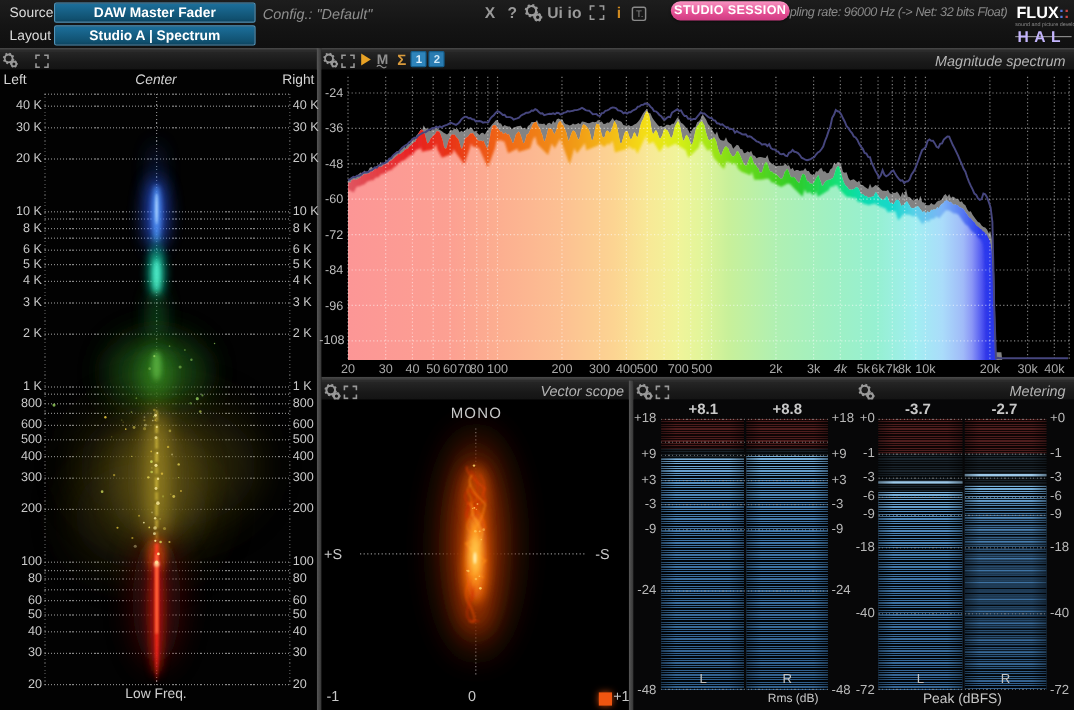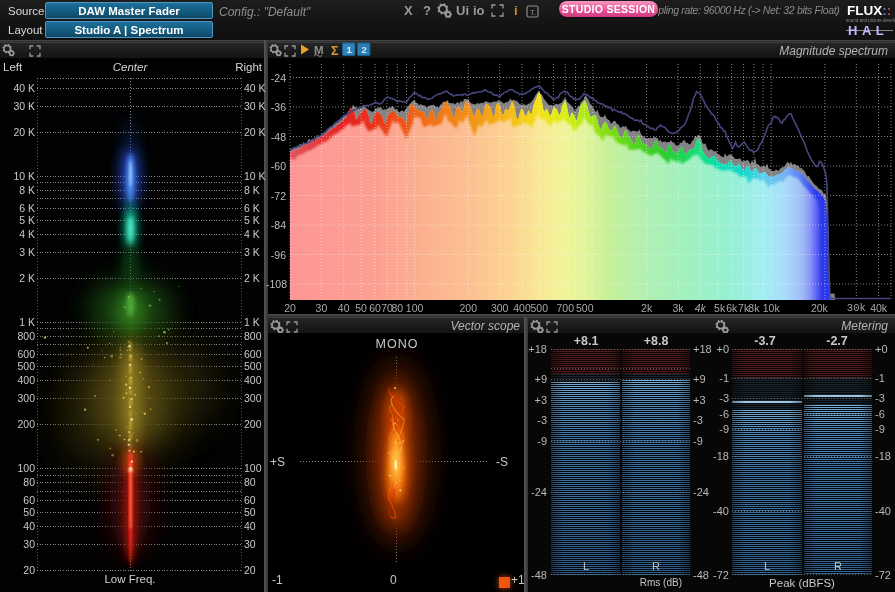--- a/index.html
+++ b/index.html
@@ -543,22 +543,22 @@
     <div class="lbl" style="left:551.3px;top:301.5px;width:28px;text-align:center;color:#a8a8a8;font-size:10.5px;">700</div>
     <div class="lbl" style="left:570.8px;top:301.5px;width:28px;text-align:center;color:#a8a8a8;font-size:10.5px;">500</div>
     <div class="lbl" style="left:632.6px;top:301.5px;width:28px;text-align:center;color:#a8a8a8;font-size:10.5px;">2k</div>
     <div class="lbl" style="left:664.0px;top:301.5px;width:28px;text-align:center;color:#a8a8a8;font-size:10.5px;">3k</div>
     <div class="lbl" style="left:686.3px;top:301.5px;width:28px;text-align:center;color:#a8a8a8;font-size:10.5px;font-style:italic;">4k</div>
     <div class="lbl" style="left:703.6px;top:301.5px;width:32px;text-align:center;color:#a8a8a8;font-size:10.5px;">5k</div>
     <div class="lbl" style="left:717.7px;top:301.5px;width:28px;text-align:center;color:#a8a8a8;font-size:10.5px;">6k</div>
     <div class="lbl" style="left:729.6px;top:301.5px;width:28px;text-align:center;color:#a8a8a8;font-size:10.5px;">7k</div>
     <div class="lbl" style="left:739.9px;top:301.5px;width:28px;text-align:center;color:#a8a8a8;font-size:10.5px;">8k</div>
     <div class="lbl" style="left:757.2px;top:301.5px;width:28px;text-align:center;color:#a8a8a8;font-size:10.5px;">10k</div>
-    <div class="lbl" style="left:810.9px;top:301.5px;width:28px;color:#a8a8a8;font-size:10.5px;">20k</div>
-    <div class="lbl" style="left:842.3px;top:301.5px;width:28px;text-align:center;color:#a8a8a8;font-size:10.5px;font-family:Liberation Mono, monospace;">30k</div>
+    <div class="lbl" style="left:810.9px;top:301.5px;width:28px;text-align:center;color:#a8a8a8;font-size:10.5px;">20k</div>
+    <div class="lbl" style="left:842.3px;top:301.5px;width:28px;text-align:center;color:#a8a8a8;font-size:10.5px;">30k</div>
     <div class="lbl" style="left:864.6px;top:301.5px;width:28px;text-align:center;color:#a8a8a8;font-size:10.5px;">40k</div>
     <div class="abs" style="left:268px;top:333px;width:256px;height:259px;background:#000;"></div>
     <svg class="abs" style="left:268px;top:333px;" width="256" height="259" viewBox="268 333 256 259">
 <defs>
 <filter id="vb1" x="-150%" y="-150%" width="400%" height="400%">
           <feGaussianBlur stdDeviation=".7"></feGaussianBlur>
         </filter>
 <filter id="vb3" x="-150%" y="-150%" width="400%" height="400%">
           <feGaussianBlur stdDeviation="3"></feGaussianBlur>
         </filter>

